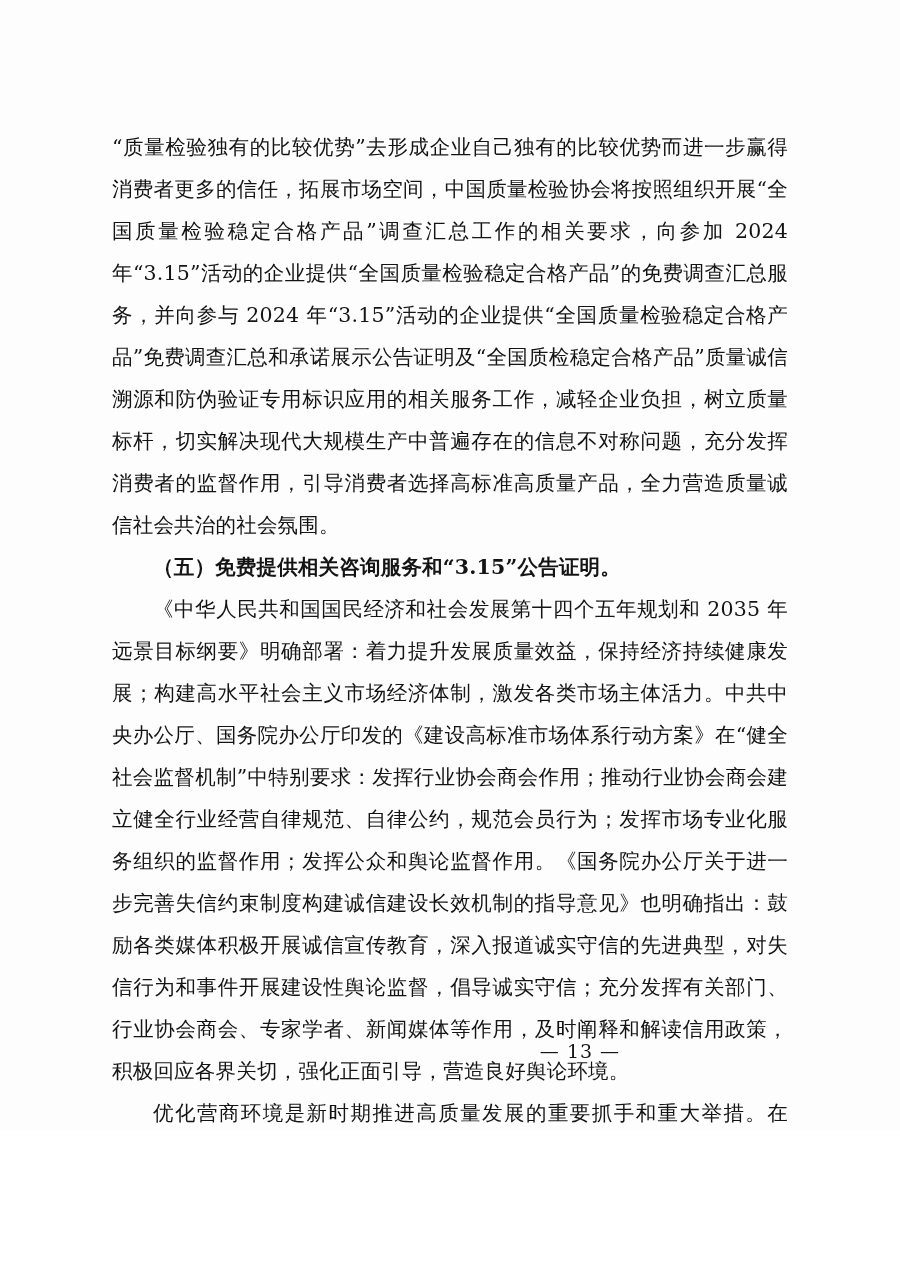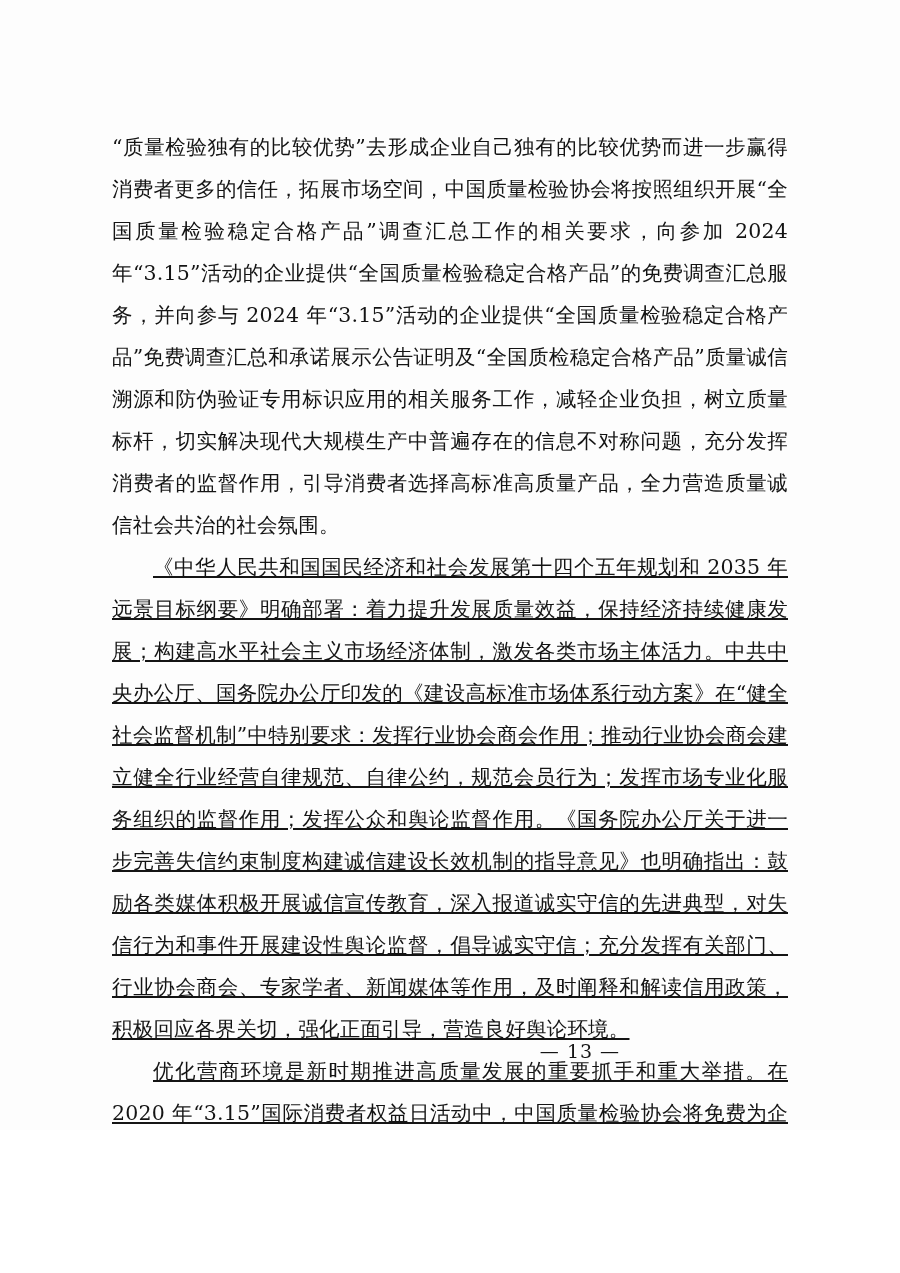--- a/index.html
+++ b/index.html
@@ -31,21 +31,20 @@
     margin: 0 0 0 0;
     font-size: 20.5px;
     line-height: 42px;
     text-align: justify;
     text-justify: inter-ideograph;
     letter-spacing: 0.2px;
     color: #141414;
   }
   p.indent {
     text-indent: 41px;
-    text-decoration: underline;
   }
   p.heading {
     text-indent: 41px;
     font-weight: bold;
   }
   .page-number {
     position: absolute;
     left: 0;
     right: 0;
     bottom: 68px;
@@ -55,17 +54,18 @@
     letter-spacing: 1px;
     padding-left: 260px;
   }
 </style>
 </head>
 <body>
 
 <div class="page">
   <div class="content">
     <p class="para">“质量检验独有的比较优势”去形成企业自己独有的比较优势而进一步赢得消费者更多的信任，拓展市场空间，中国质量检验协会将按照组织开展“全国质量检验稳定合格产品”调查汇总工作的相关要求，向参加 2024 年“3.15”活动的企业提供“全国质量检验稳定合格产品”的免费调查汇总服务，并向参与 2024 年“3.15”活动的企业提供“全国质量检验稳定合格产品”免费调查汇总和承诺展示公告证明及“全国质检稳定合格产品”质量诚信溯源和防伪验证专用标识应用的相关服务工作，减轻企业负担，树立质量标杆，切实解决现代大规模生产中普遍存在的信息不对称问题，充分发挥消费者的监督作用，引导消费者选择高标准高质量产品，全力营造质量诚信社会共治的社会氛围。</p>
+    <p class="para heading">（五）免费提供相关咨询服务和“3.15”公告证明。</p>
     <p class="para indent">《中华人民共和国国民经济和社会发展第十四个五年规划和 2035 年远景目标纲要》明确部署：着力提升发展质量效益，保持经济持续健康发展；构建高水平社会主义市场经济体制，激发各类市场主体活力。中共中央办公厅、国务院办公厅印发的《建设高标准市场体系行动方案》在“健全社会监督机制”中特别要求：发挥行业协会商会作用；推动行业协会商会建立健全行业经营自律规范、自律公约，规范会员行为；发挥市场专业化服务组织的监督作用；发挥公众和舆论监督作用。《国务院办公厅关于进一步完善失信约束制度构建诚信建设长效机制的指导意见》也明确指出：鼓励各类媒体积极开展诚信宣传教育，深入报道诚实守信的先进典型，对失信行为和事件开展建设性舆论监督，倡导诚实守信；充分发挥有关部门、行业协会商会、专家学者、新闻媒体等作用，及时阐释和解读信用政策，积极回应各界关切，强化正面引导，营造良好舆论环境。</p>
     <p class="para indent">优化营商环境是新时期推进高质量发展的重要抓手和重大举措。在 2020 年“3.15”国际消费者权益日活动中，中国质量检验协会将免费为企业提供质量检验、质量管理、产品质量申诉（投诉）、产品质量仲裁和鉴定等方面的专项咨询服务，并为企业免费提供新闻发布、资讯传播、</p>
   </div>
   <div class="page-number">— 13 —</div>
 </div>
 
 </body></html>

